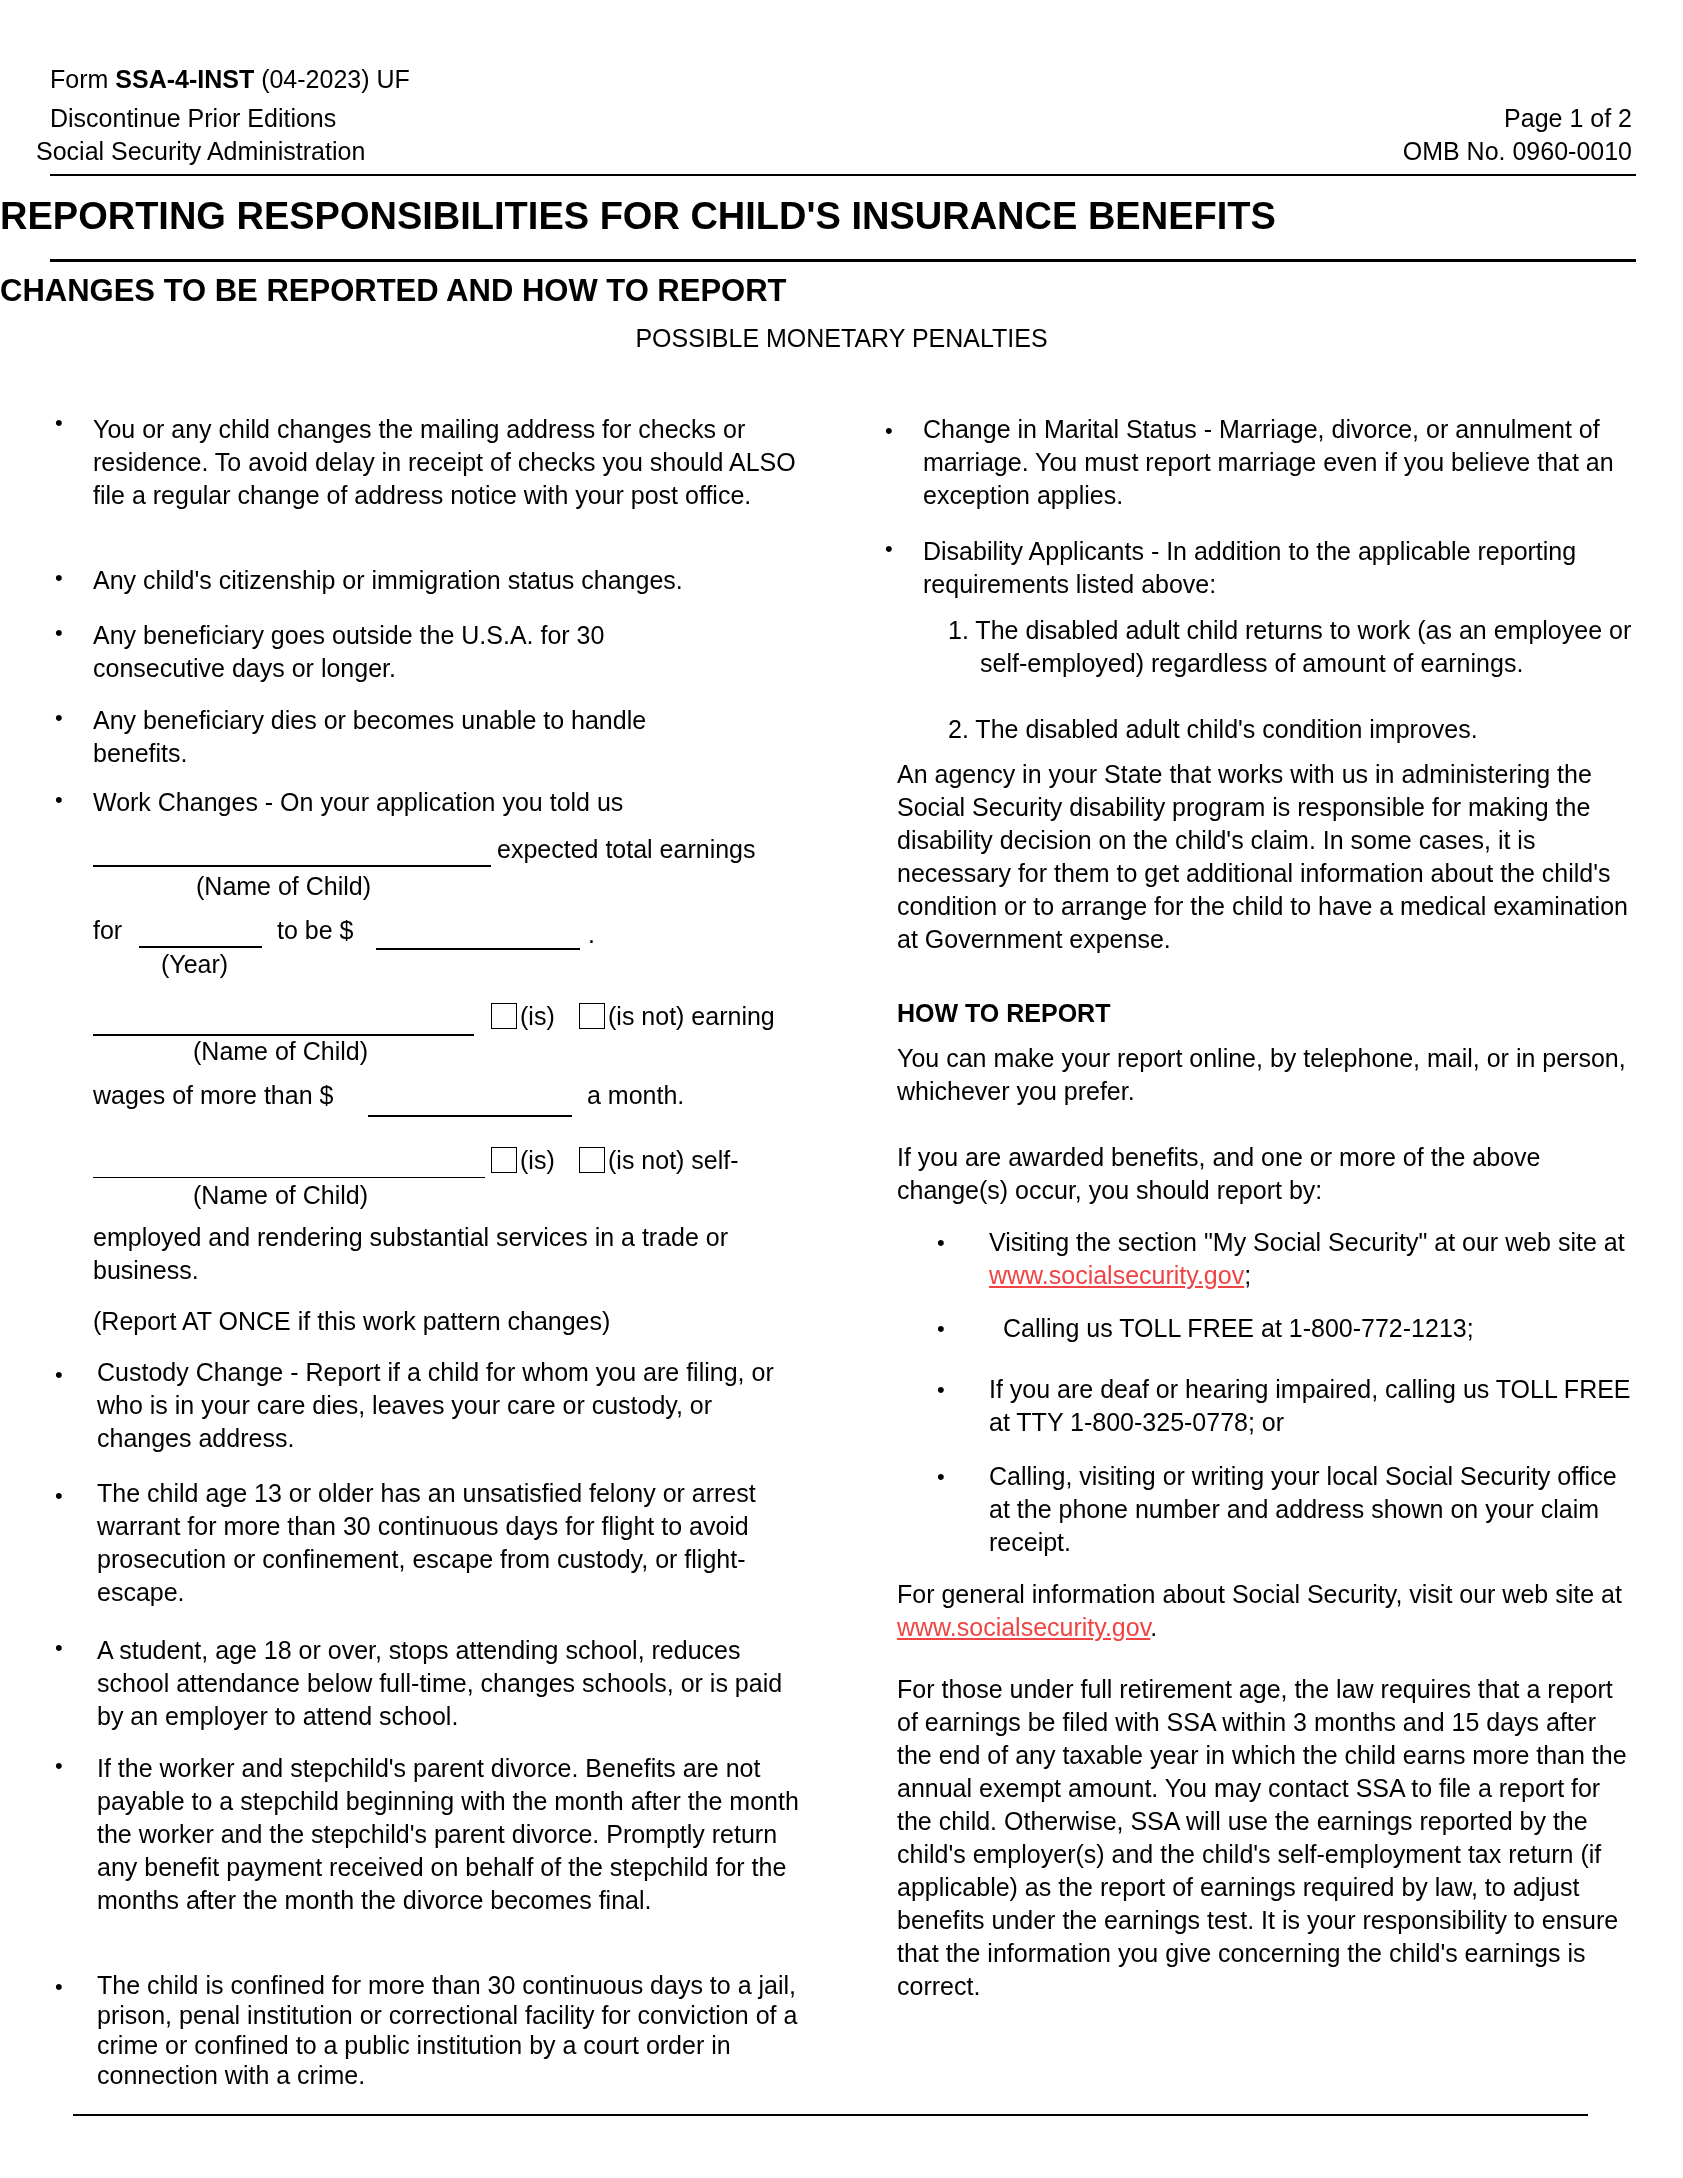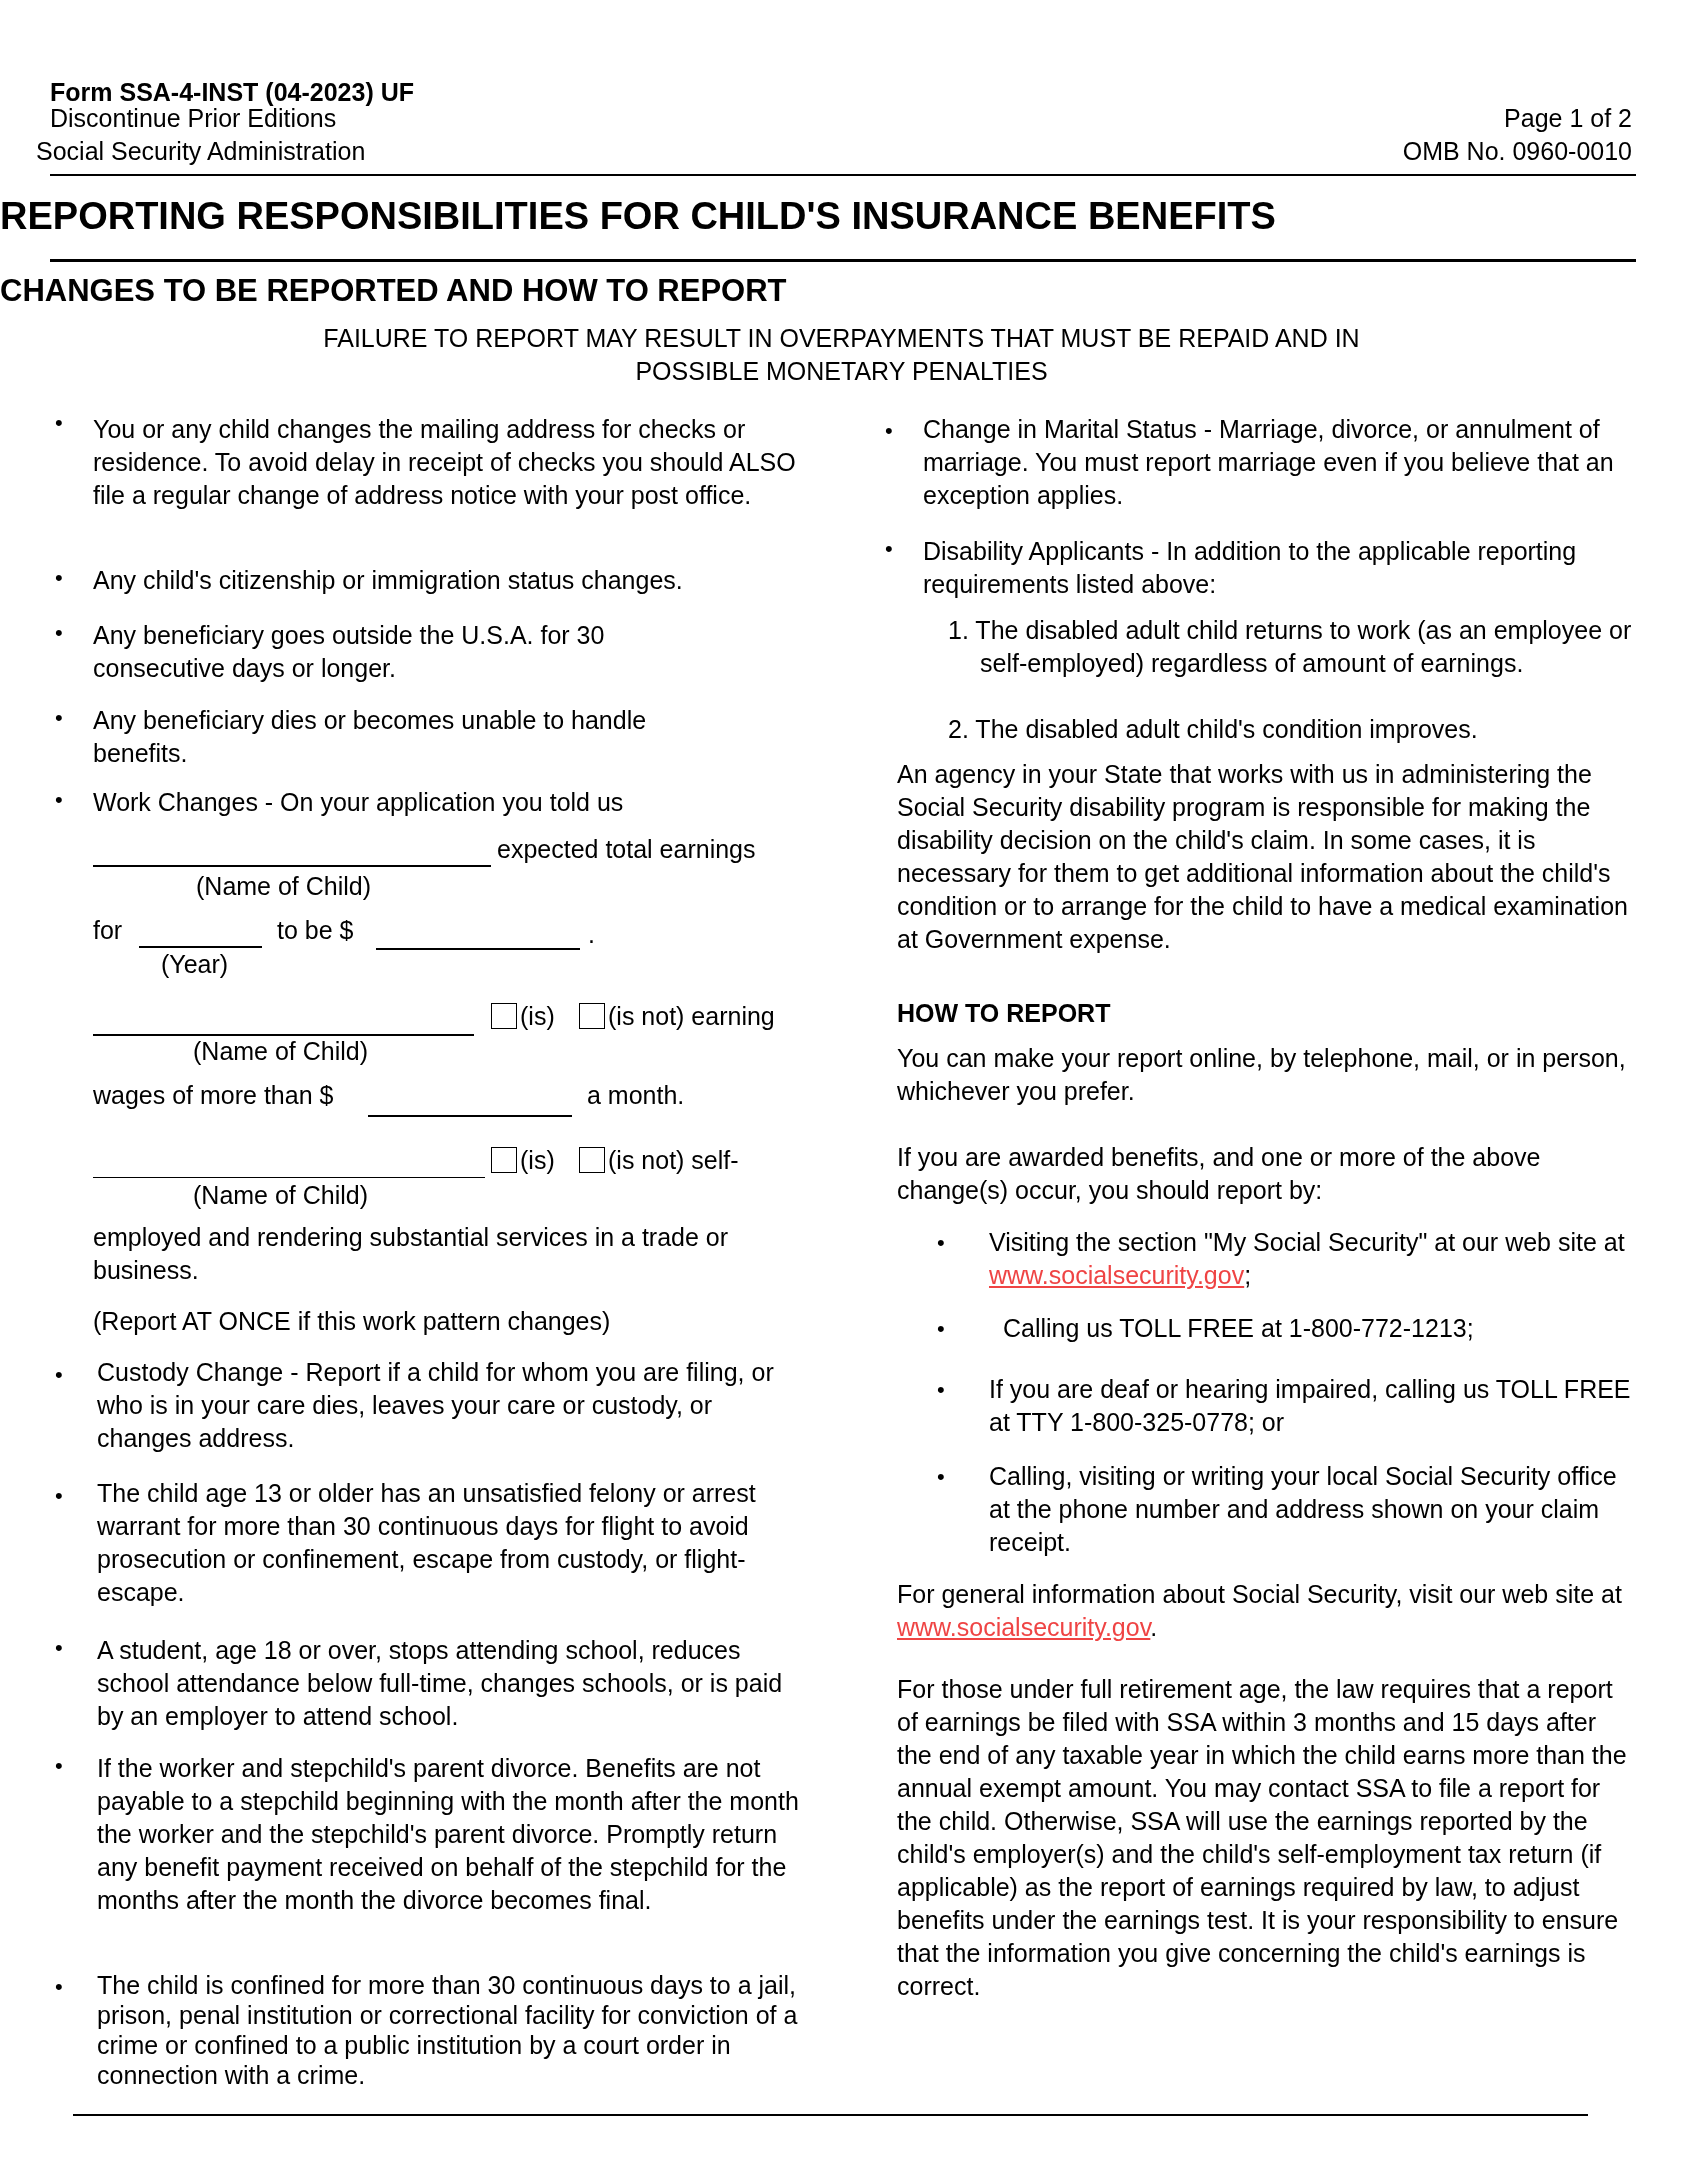--- a/index.html
+++ b/index.html
@@ -11,38 +11,37 @@
   .title { position:absolute; left:0; width:1683px; text-align:left; font-weight:bold; }
   .bullet { position:absolute; font-size:22px; line-height:33px; }
   .para { position:absolute; font-size:25px; line-height:33px; }
   .cb { display:inline-block; width:26px; height:26px; border:1.5px solid #000; box-sizing:border-box; vertical-align:-4px; margin-right:3px; }
   .lbl { position:absolute; font-size:25px; line-height:30px; white-space:nowrap; }
   a.link { color:#ef4444; text-decoration:underline; }
 </style>
 </head>
 <body>
 
-<div class="abs hdr-line" style="left:50px; top:76px;font-weight:bold;">
+<div class="abs hdr-line" style="left:50px; top:63px;">
   <span>Form </span><b>SSA-4-INST</b><span> (04-2023) UF</span>
 </div>
 <div class="abs hdr-line" style="left:50px; top:102px;">Discontinue Prior Editions</div>
 <div class="abs hdr-line" style="left:36px; top:135px;">Social Security Administration</div>
 <div class="abs hdr-line" style="right:51px; top:102px; text-align:right;">Page 1 of 2</div>
 <div class="abs hdr-line" style="right:51px; top:135px; ">OMB No. 0960-0010</div>
 
 <div class="rule" style="left:50px; width:1586px; top:174px; height:2px;"></div>
 
 <div class="title" style="top:193px; font-size:38px; line-height:46px;">REPORTING RESPONSIBILITIES FOR CHILD'S INSURANCE BENEFITS</div>
 
 <div class="rule" style="left:50px; width:1586px; top:259px; height:3px;"></div>
 
 <div class="title" style="top:271px; font-size:31px; line-height:40px;">CHANGES TO BE REPORTED AND HOW TO REPORT</div>
 
 <div class="abs" style="left:0; width:1683px; top:322px; text-align:center; font-size:25px; line-height:33px;">
-  <div>FAILURE TO REPORT MAY RESULT IN OVERPAYMENTS THAT MUST BE REPAID AND IN</div>
   <div>POSSIBLE MONETARY PENALTIES</div>
 </div>
 
 <div class="bullet" style="left:55px; top:406px;">•</div>
 <div class="para" style="left:93px; top:413px; width:713px;">You or any child changes the mailing address for checks or residence. To avoid delay in receipt of checks you should ALSO file a regular change of address notice with your post office.</div>
 
 <div class="bullet" style="left:55px; top:561px;">•</div>
 <div class="para" style="left:93px; top:564px; width:713px;">Any child's citizenship or immigration status changes.</div>
 
 <div class="bullet" style="left:55px; top:616px;">•</div>

